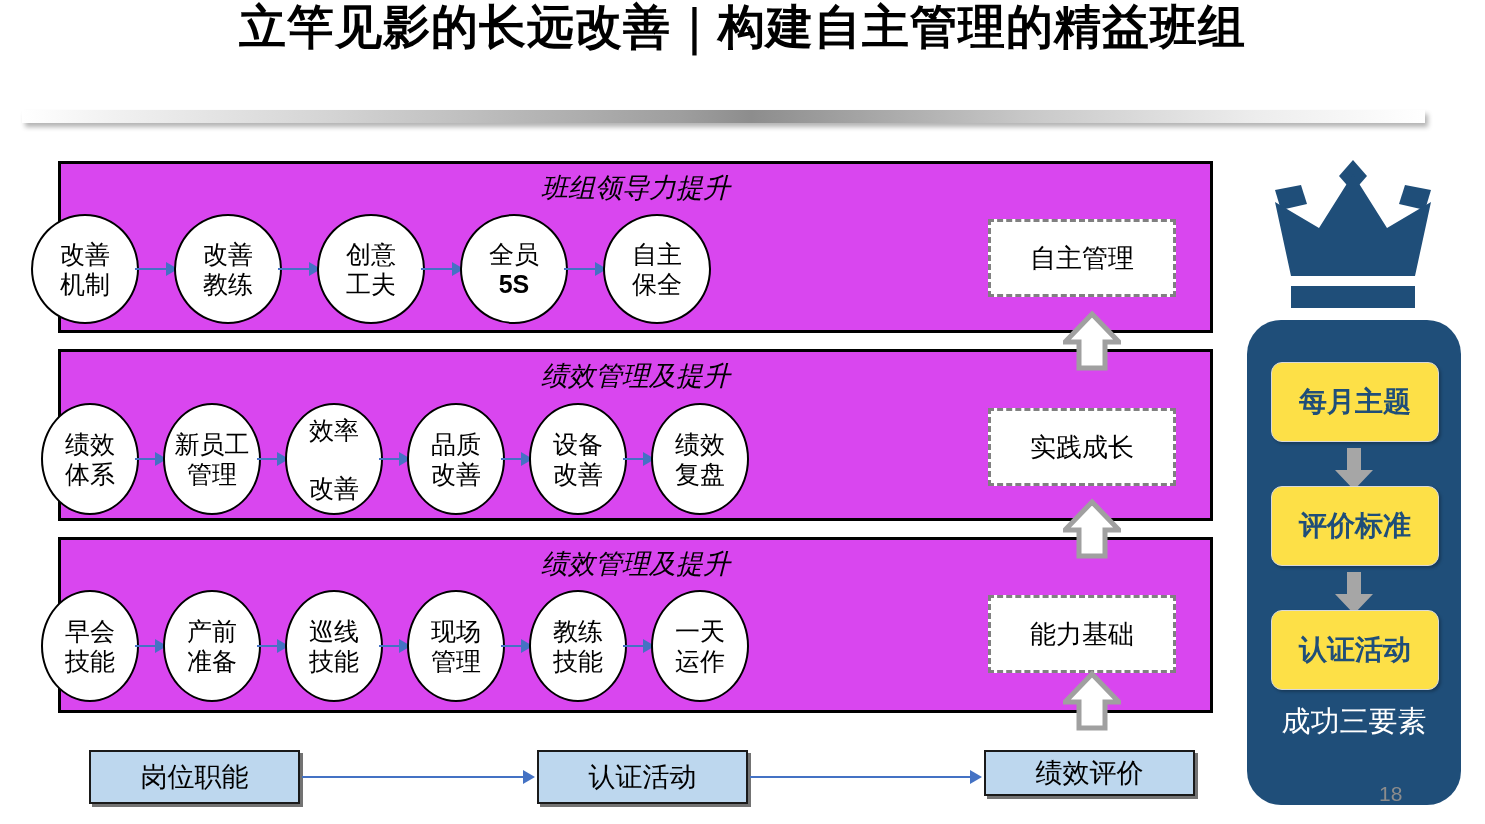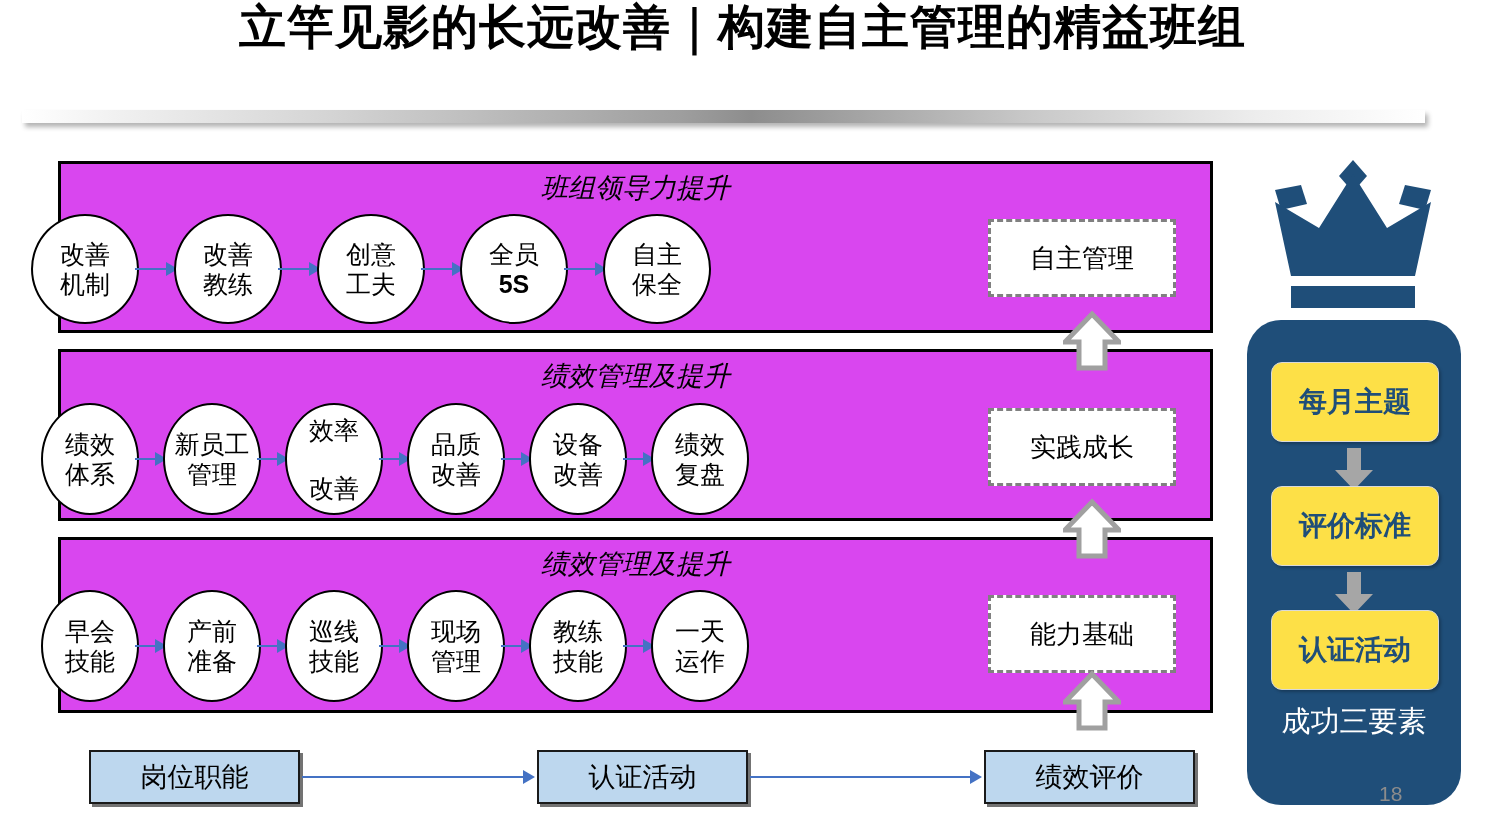--- a/index.html
+++ b/index.html
@@ -354,21 +354,21 @@
     <svg class="up-arrow" width="58" height="62" viewBox="0 0 58 62" style="left: 1063px; top: 498px;">
       <polygon points="29,4 56,32 42,32 42,58 16,58 16,32 2,32" fill="#ffffff" stroke="#A0A0A0" stroke-width="5"></polygon>
     </svg>
     <svg class="up-arrow" width="58" height="62" viewBox="0 0 58 62" style="left: 1063px; top: 670px;">
       <polygon points="29,4 56,32 42,32 42,58 16,58 16,32 2,32" fill="#ffffff" stroke="#A0A0A0" stroke-width="5"></polygon>
     </svg>
   </div>
 
 <div class="blue-box" id="blue-0" style="left:89px; top:750px; width:211px; height:54px;">岗位职能</div>
 <div class="blue-box" id="blue-1" style="left:537px; top:750px; width:211px; height:54px;">认证活动</div>
-<div class="blue-box" id="blue-2" style="left:984px; top:750px; width:211px; height:54px;">绩效评价</div>
+<div class="blue-box" id="blue-2" style="left:984px; top:750px; width:211px; height:46px;">绩效评价</div>
 
 <div class="arrow-h" style="left:302px; top:769px; width:233px;">
   <div class="shaft"></div>
     <div class="head"></div>
 </div>
 <div class="arrow-h" style="left:750px; top:769px; width:232px;">
   <div class="shaft"></div>
     <div class="head"></div>
 </div>
 

